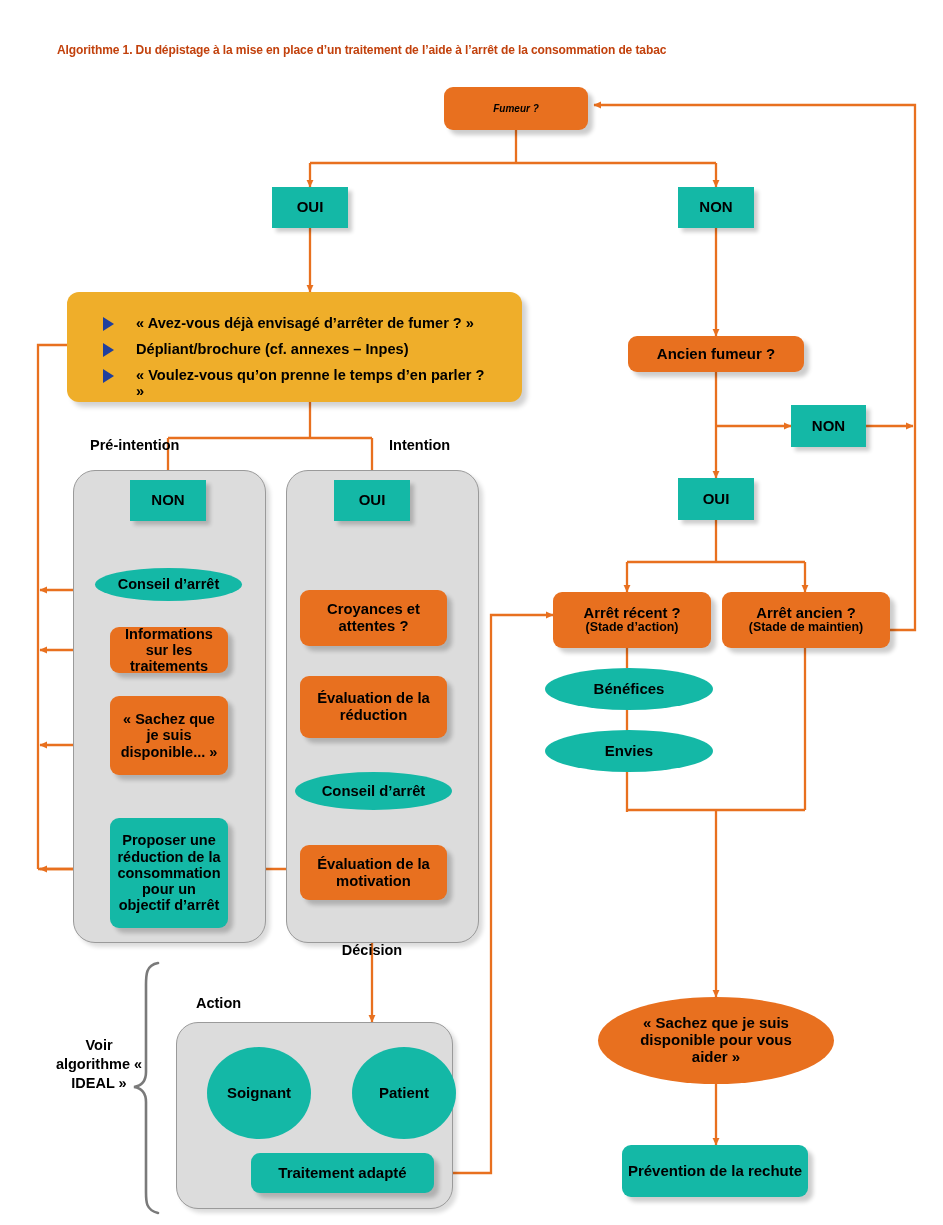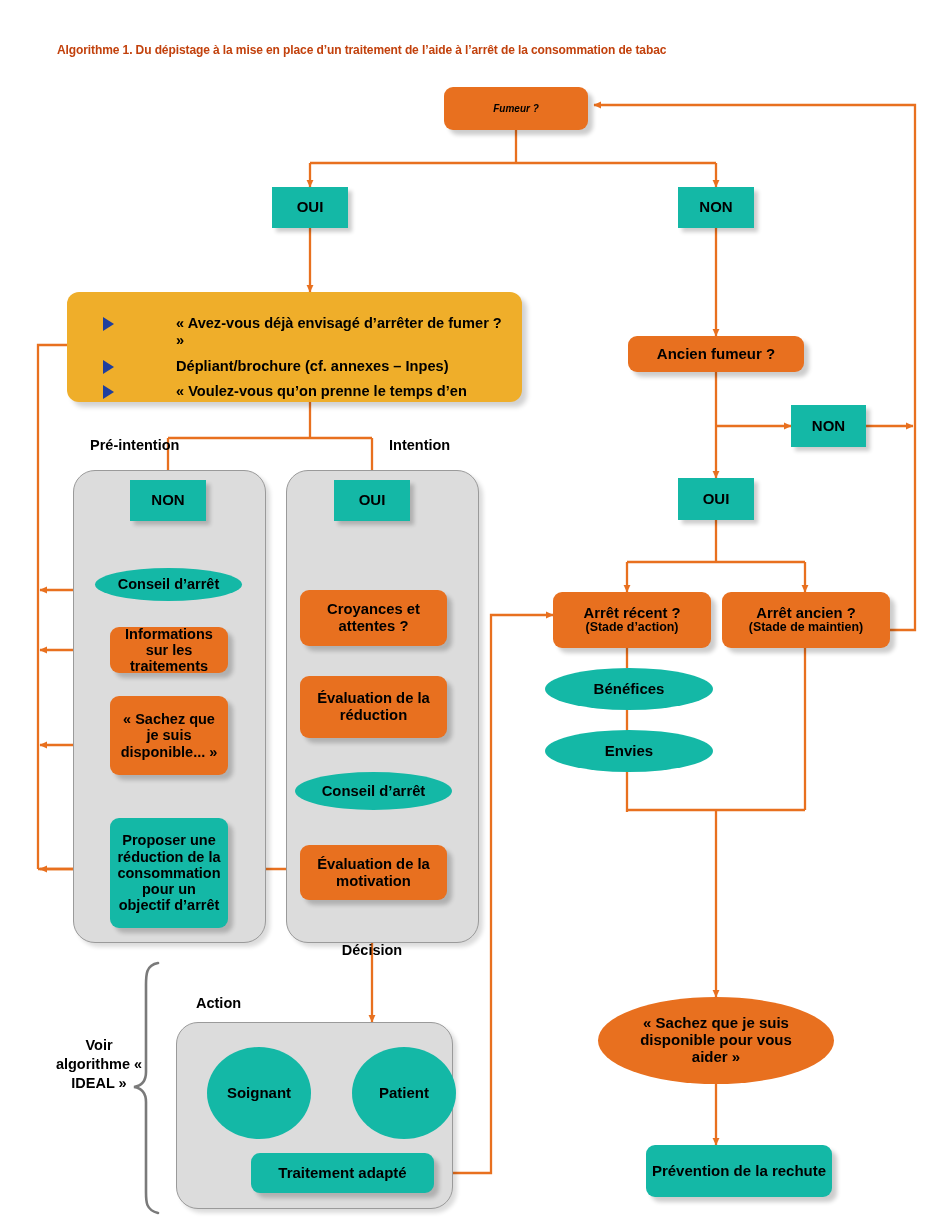--- a/index.html
+++ b/index.html
@@ -26,21 +26,21 @@
   .blue{background:#14b8a6;}
   .yellow{background:#efae2a;border-radius:12px;box-shadow:5px 5px 5px rgba(0,0,0,0.18);}
   .panel{background:#dcdcdc;border:1.4px solid #9a9a9a;border-radius:22px;
          box-shadow:4px 4px 4px rgba(0,0,0,0.14);}
 
   .panel-label{position:absolute;font-size:14.5px;font-weight:bold;color:#000;}
   .free-label{position:absolute;font-size:14.5px;font-weight:bold;color:#000;
               text-align:center;line-height:1.3;}
 
   .bullets{position:absolute;box-sizing:border-box;overflow:hidden;}
-  .blt{display:flex;align-items:flex-start;margin:0 0 9px 0;gap:40px;}
+  .blt{display:flex;align-items:flex-start;margin:0 0 9px 0;}
   .blt .tri{width:0;height:0;border-left:11px solid #1f3f9e;
             border-top:7px solid transparent;border-bottom:7px solid transparent;
             margin:2px 22px 0 0;flex:0 0 auto;}
   .blt .txt{font-size:14.6px;font-weight:bold;color:#000;line-height:1.15;}
 
   .sub{font-weight:bold;font-size:12.4px;display:block;}
 </style>
 </head>
 <body>
 
@@ -216,15 +216,15 @@
     <span>Arrêt ancien ?</span>
     <span class="sub">(Stade de maintien)</span>
   </div>
 
   <div class="node el blue" style="left:545px;top:668px;width:168px;height:42px;font-size:15px;">Bénéfices</div>
 
   <div class="node el blue" style="left:545px;top:730px;width:168px;height:42px;font-size:15px;">Envies</div>
 
   <div class="node el orange" style="left:598px;top:997px;width:236px;height:87px;font-size:15px;padding:0 26px;">« Sachez que je suis disponible pour vous aider »</div>
 
-  <div class="node rr blue" style="left:646px;top:1145px;width:186px;height:52px;font-size:15px;">Prévention de la rechute</div>
+  <div class="node rr blue" style="left:622px;top:1145px;width:186px;height:52px;font-size:15px;">Prévention de la rechute</div>
 
 </div>
 
 </body></html>

